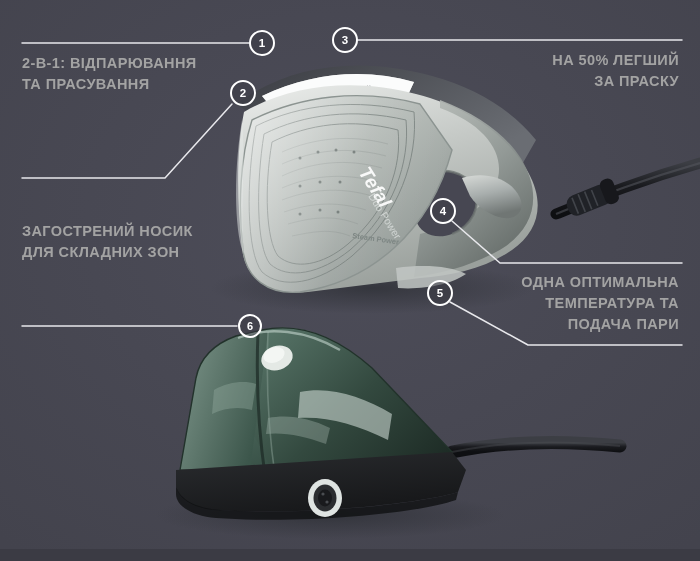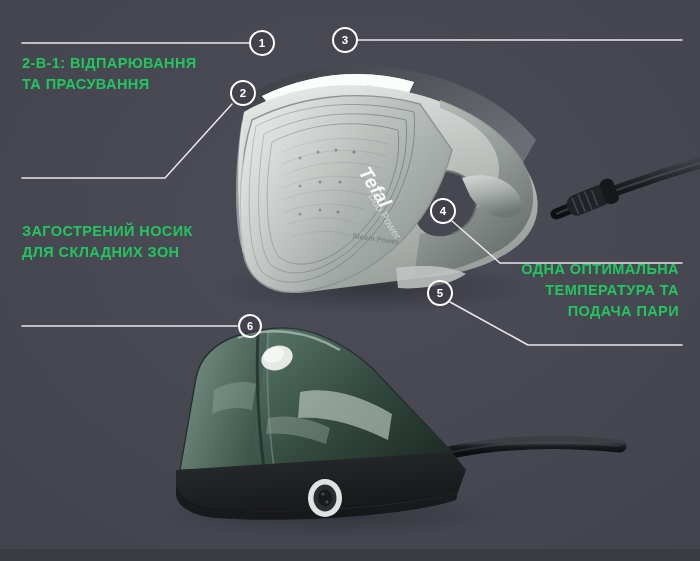--- a/index.html
+++ b/index.html
@@ -24,21 +24,21 @@
     width: 700px;
     height: 561px;
   }
   #bg-svg { z-index: 1; }
   #product-svg { z-index: 2; }
   #lines-svg { z-index: 3; }
   #overlay { position: absolute; left:0; top:0; width:700px; height:561px; z-index: 4; }
 
   .callout {
     position: absolute;
-    color: #22c55e;
+    color: #a3a3a3;
     font-weight: bold;
     font-size: 14.5px;
     line-height: 1.45;
     letter-spacing: 0.4px;
     text-transform: uppercase;
     white-space: pre-line;
   }
   .callout.left  { text-align: left; }
   .callout.right { text-align: right; }
 
@@ -281,21 +281,23 @@
       <polyline points="22,326 237,326"></polyline>
     </g>
   </svg>
 
   <div id="overlay">
 
     <div class="callout left" id="c1" style="top: 53px; left: 22px;">2-В-1: ВІДПАРЮВАННЯ
 ТА ПРАСУВАННЯ</div>
     <div class="callout left" id="c2" style="top: 188px; left: 22px; margin-top: 33px;">ЗАГОСТРЕНИЙ НОСИК
 ДЛЯ СКЛАДНИХ ЗОН</div>
-    <div class="callout right" id="c4" style="top: 259px; right: 21px;">ОДНА ОПТИМАЛЬНА
+    <div class="callout right" id="c3" style="top: 50px; right: 21px;">НА 50% ЛЕГШИЙ
+ЗА ПРАСКУ</div>
+    <div class="callout right" id="c4" style="top: 272px; right: 21px;">ОДНА ОПТИМАЛЬНА
 ТЕМПЕРАТУРА ТА
 ПОДАЧА ПАРИ</div>
 
     <div class="marker" id="m1" style="left: 262px; top: 43px;">1</div>
     <div class="marker" id="m2" style="left: 243px; top: 93px;">2</div>
     <div class="marker" id="m3" style="left: 345px; top: 40px;">3</div>
     <div class="marker" id="m4" style="left: 443px; top: 211px;">4</div>
     <div class="marker" id="m5" style="left: 440px; top: 293px;">5</div>
     <div class="marker small" id="m6" style="left: 250px; top: 326px;">6</div>
 

